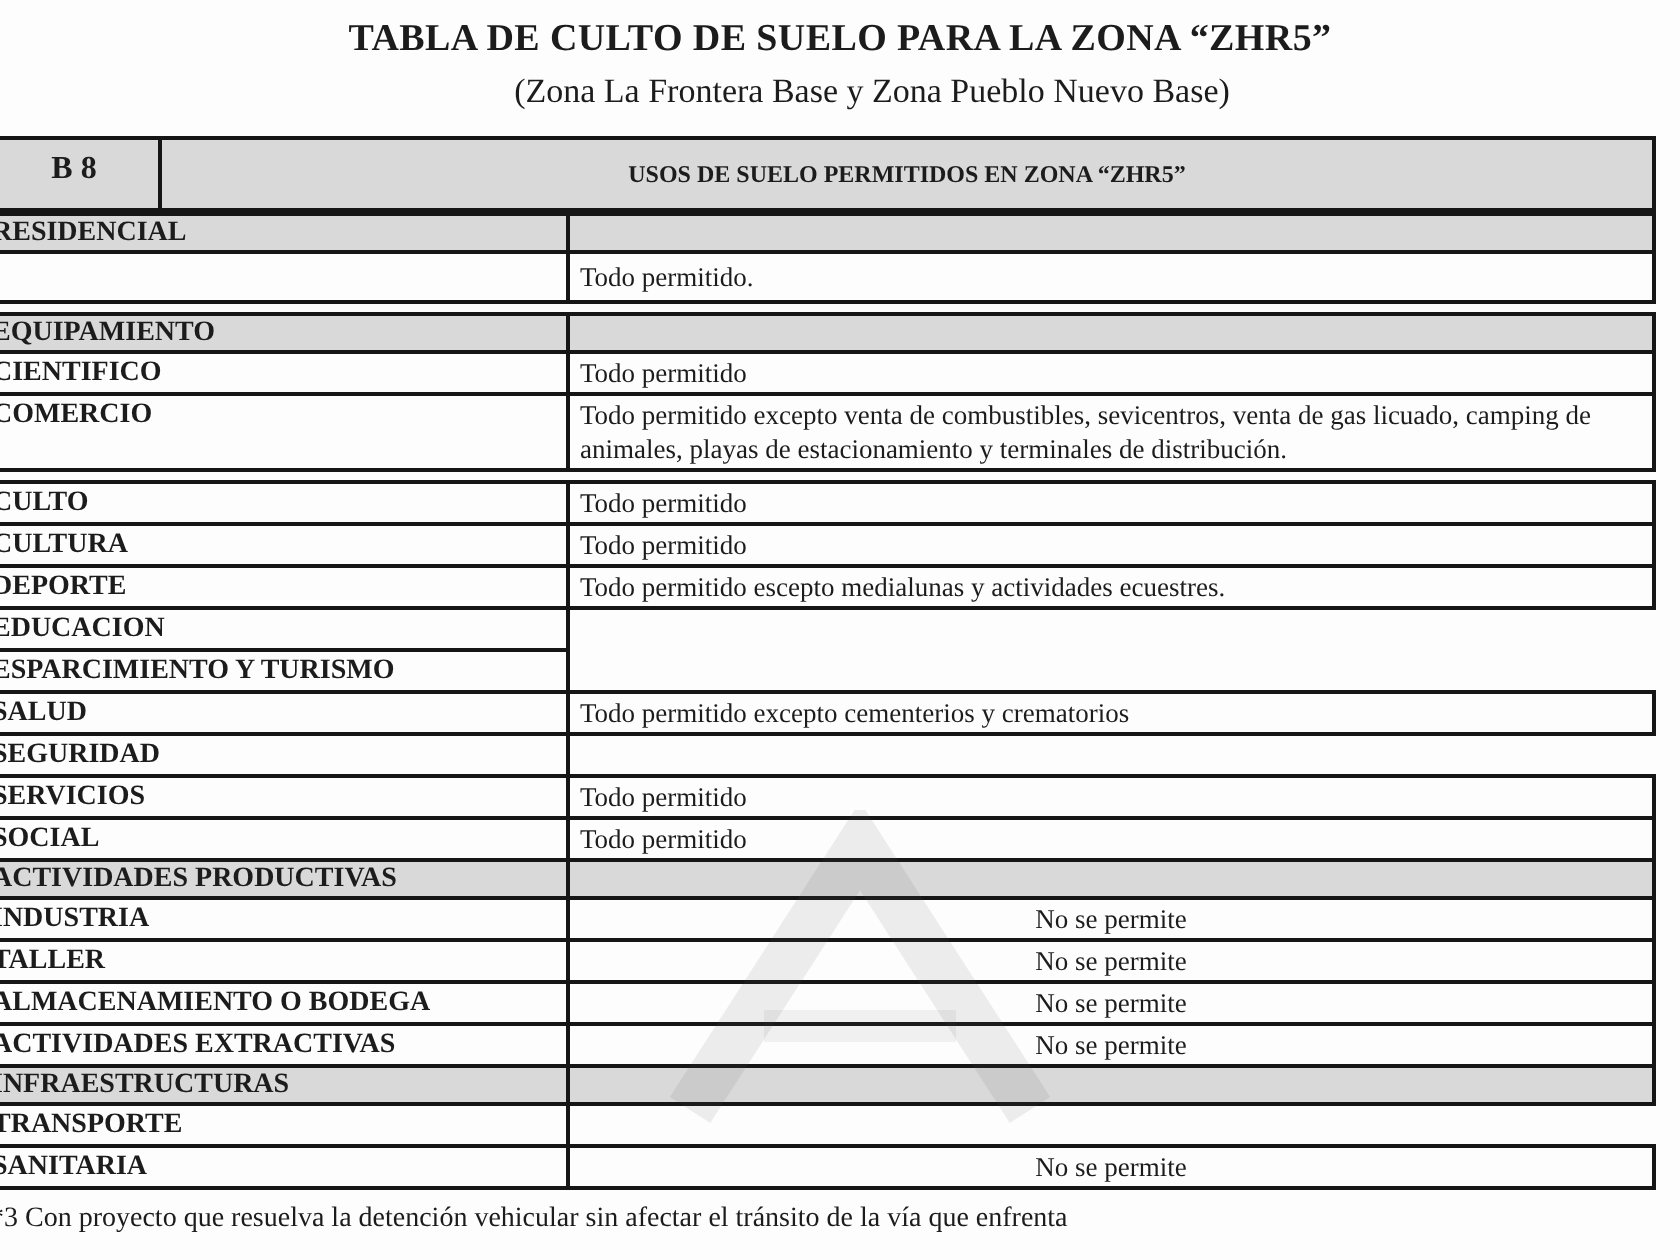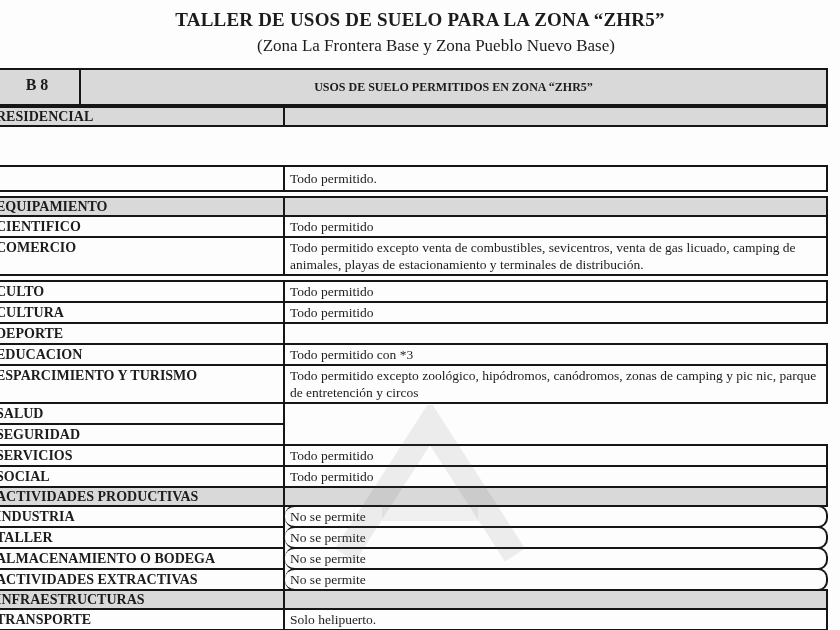--- a/index.html
+++ b/index.html
@@ -44,21 +44,21 @@
     box-sizing:border-box;
     overflow:hidden;
   }
   .value-cell{
     border-left:none;
     flex:1;
     font-size:13.5px;
     line-height:17px;
     padding:1px 5px;
   }
-  .value-cell.center{text-align:left;border-radius:10px;}
+  .value-cell.center{text-align:center;}
   .label-cell{
     width:292px;
     flex:0 0 292px;
     font-weight:bold;
     font-size:14px;
     line-height:17px;
     padding:1px 2px 1px 1px;
     white-space:nowrap;
   }
   
@@ -76,42 +76,42 @@
     font-size:12px;
     line-height:26px;
     padding:4px 0;
     background:var(--cat-bg);
   }
   
   .category .cell{background:var(--cat-bg);}
   .category .label-cell{font-size:14px;line-height:15px;}
   .category .value-cell{line-height:15px;}
   
-  .tall .cell{padding-top:3px;padding-bottom:3px;margin-top:40px;}
+  .tall .cell{padding-top:3px;padding-bottom:3px;}
   .footnote{
     margin-left:-7px;
     margin-top:6px;
     font-size:14px;
     line-height:18px;
     padding-left:2px;
     white-space:nowrap;
   }
   .watermark{
     position:absolute;
     left:330px;top:405px;
     width:200px;height:165px;
     pointer-events:none;
   }
 </style>
 </head>
 <body>
 
 <div class="page">
 
-  <div class="doc-title">TALLER DE USOS DE SUELO PARA LA ZONA “ZHR5”</div>
+  <div class="doc-title">TABLA DE CULTO DE SUELO PARA LA ZONA “ZHR5”</div>
 
   <div class="doc-subtitle">(Zona La Frontera Base y Zona Pueblo Nuevo Base)</div>
 
   <div class="table-wrap">
 
     <div class="row header-row">
       <div class="cell label-cell">B 8</div>
       <div class="cell value-cell">USOS DE SUELO PERMITIDOS EN ZONA “ZHR5”</div>
     </div>
 
@@ -139,31 +139,31 @@
         <div class="row body-row gap">
           <div class="cell label-cell">CULTO</div>
           <div class="cell value-cell">Todo permitido</div>
         </div>
         <div class="row body-row">
           <div class="cell label-cell">CULTURA</div>
           <div class="cell value-cell">Todo permitido</div>
         </div>
         <div class="row body-row">
           <div class="cell label-cell">DEPORTE</div>
+          <div class="cell value-cell">Todo permitido escepto medialunas y actividades ecuestres.</div>
         </div>
         <div class="row body-row">
           <div class="cell label-cell">EDUCACION</div>
-          <div class="cell value-cell">Todo permitido con *3</div>
         </div>
         <div class="row body-row">
           <div class="cell label-cell">ESPARCIMIENTO Y TURISMO</div>
-          <div class="cell value-cell">Todo permitido excepto zoológico, hipódromos, canódromos, zonas de camping y pic nic, parque de entretención y circos</div>
         </div>
         <div class="row body-row">
           <div class="cell label-cell">SALUD</div>
+          <div class="cell value-cell">Todo permitido excepto cementerios y crematorios</div>
         </div>
         <div class="row body-row">
           <div class="cell label-cell">SEGURIDAD</div>
         </div>
         <div class="row body-row">
           <div class="cell label-cell">SERVICIOS</div>
           <div class="cell value-cell">Todo permitido</div>
         </div>
         <div class="row body-row">
           <div class="cell label-cell">SOCIAL</div>
@@ -188,21 +188,20 @@
         <div class="row body-row">
           <div class="cell label-cell">ACTIVIDADES EXTRACTIVAS</div>
           <div class="cell value-cell center">No se permite</div>
         </div>
         <div class="row body-row category">
           <div class="cell label-cell">INFRAESTRUCTURAS</div>
           <div class="cell value-cell"></div>
         </div>
         <div class="row body-row">
           <div class="cell label-cell">TRANSPORTE</div>
-          <div class="cell value-cell">Solo helipuerto.</div>
         </div>
         <div class="row body-row">
           <div class="cell label-cell">SANITARIA</div>
           <div class="cell value-cell center">No se permite</div>
         </div>
       </div>
 
   </div>
 
   <div class="footnote">*3 Con proyecto que resuelva la detención vehicular sin afectar el tránsito de la vía que enfrenta</div>

